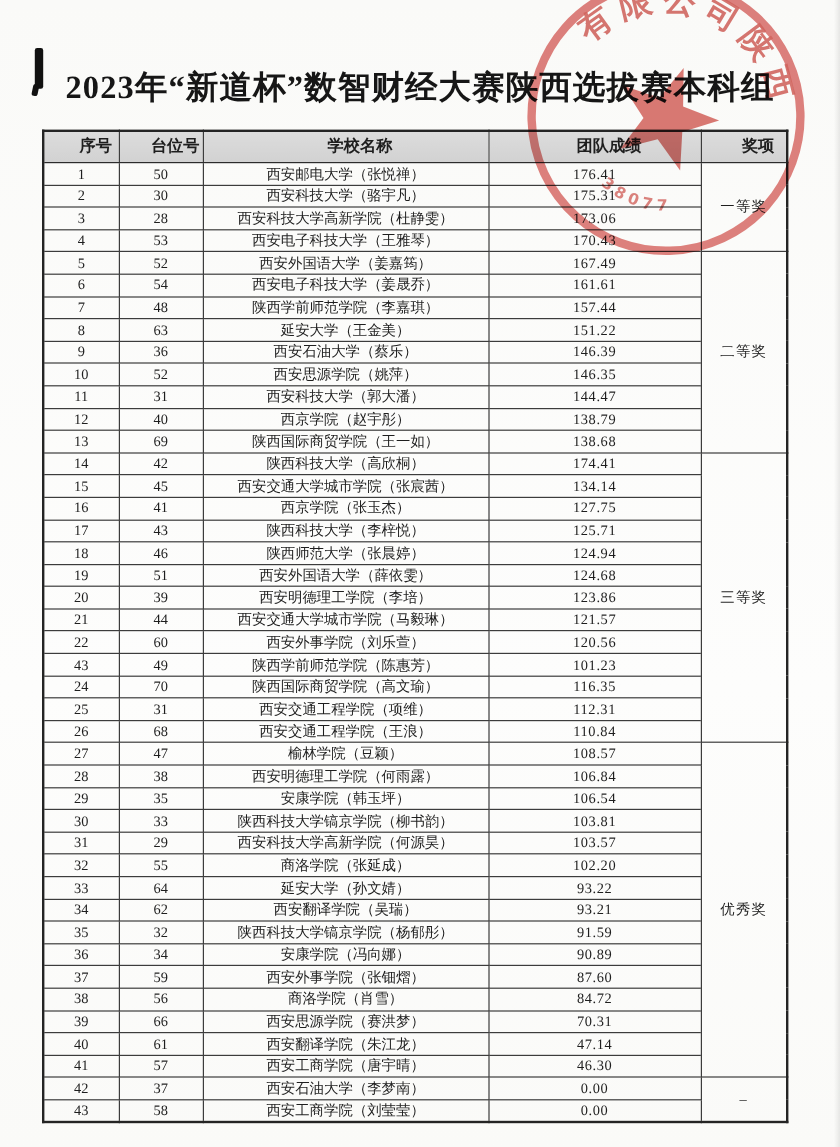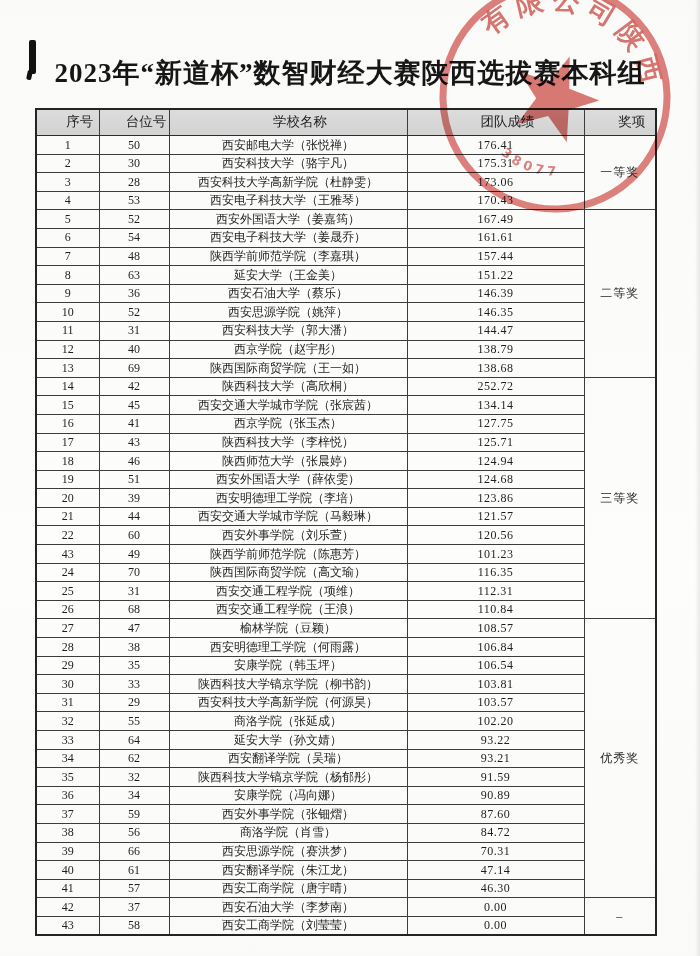--- a/index.html
+++ b/index.html
@@ -31,21 +31,21 @@
     padding:0;
     font-size:12px;
     line-height:1.05;
     color:#1e1e1e;
     overflow:hidden;white-space:nowrap;
   }
   table.results{border:2px solid #242424;}
   table.results thead th{
     height:25px;
     background:linear-gradient(180deg,#dcdcdc,#d2d2d2);
-    font-size:13.5px;font-weight:400;
+    font-size:13.5px;font-weight:700;
     border-bottom:1.5px solid #2c2c2c;
     padding-left:24px;
   }
   table.results tbody tr{height:18.6px;}
   td.c-no{width:63px;}
   td.c-station{width:70px;margin-top:10px;}
   td.c-school{width:238px;font-size:12.5px;margin-top:48px;}
   td.c-score{width:177px;letter-spacing:.5px;}
   td.c-award{width:72px;font-size:13.5px;letter-spacing:1px;border-left:1.5px solid #2c2c2c;}
   col.w-no{width:63px;}col.w-station{width:70px;}col.w-school{width:238px;}
@@ -165,21 +165,21 @@
         <tr>
           <td class="c-no">13</td>
           <td class="c-station">69</td>
           <td class="c-school">陕西国际商贸学院（王一如）</td>
           <td class="c-score">138.68</td>
         </tr>
         <tr>
           <td class="c-no">14</td>
           <td class="c-station">42</td>
           <td class="c-school">陕西科技大学（高欣桐）</td>
-          <td class="c-score">252.72</td>
+          <td class="c-score">174.41</td>
           <td class="c-award" rowspan="13">三等奖</td>
         </tr>
         <tr>
           <td class="c-no">15</td>
           <td class="c-station">45</td>
           <td class="c-school">西安交通大学城市学院（张宸茜）</td>
           <td class="c-score">134.14</td>
         </tr>
         <tr>
           <td class="c-no">16</td>

